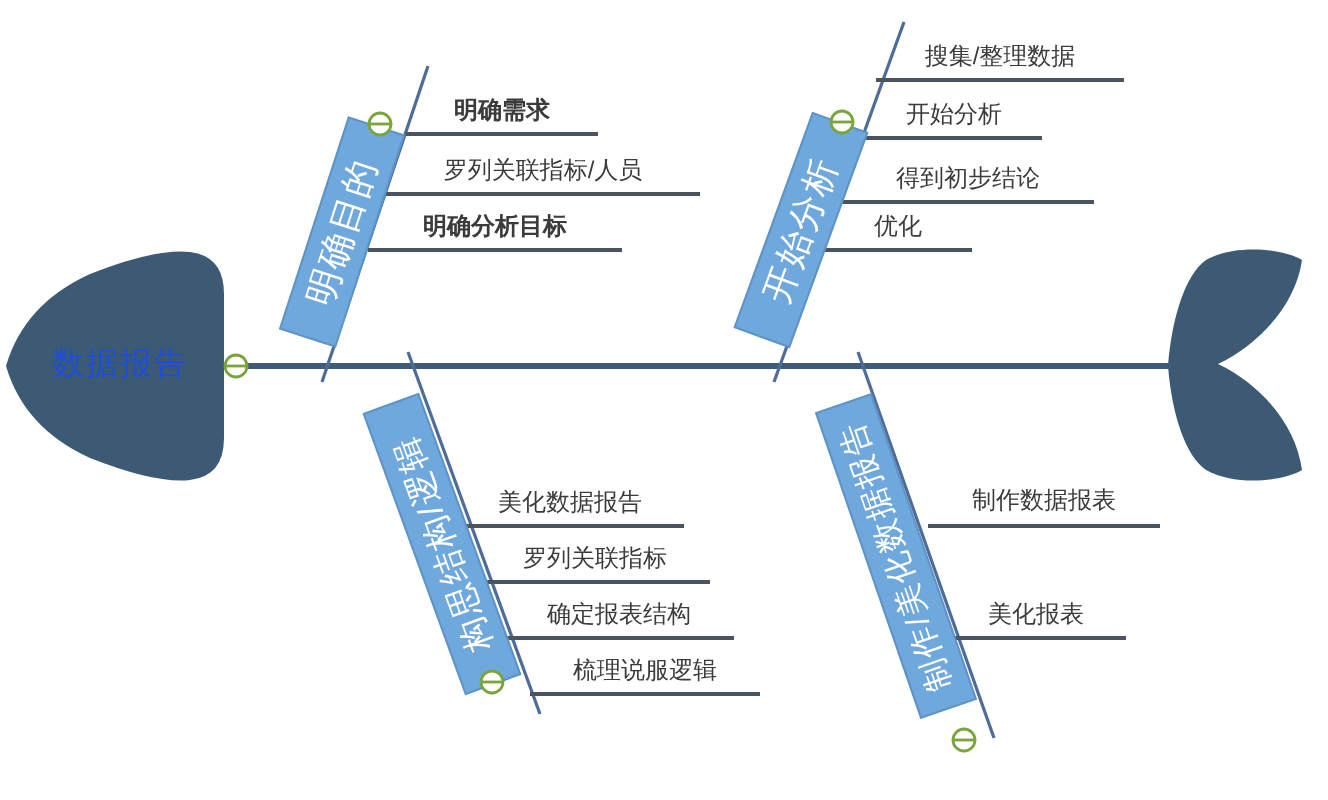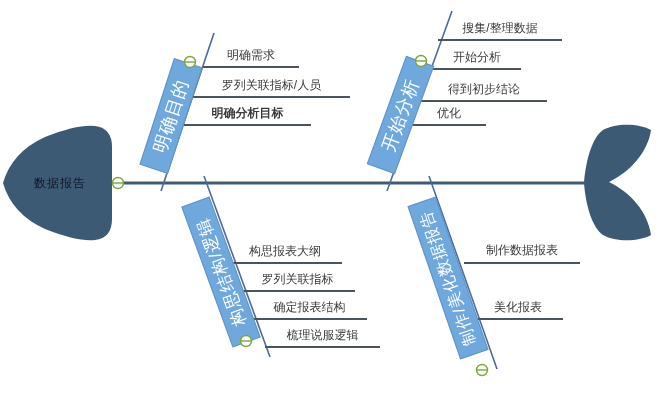--- a/index.html
+++ b/index.html
@@ -5,21 +5,21 @@
   html,body{margin:0;padding:0;background:#fff;}
   #stage{
     position:relative;width:664px;height:400px;background:#ffffff;overflow:hidden;
     font-family:"Liberation Sans","DejaVu Sans",sans-serif;
   }
   svg{position:absolute;left:0;top:0;}
   #skeleton{z-index:0;}
   #icons{z-index:4;}
   .root-label{
     position:absolute;left:8px;top:168px;width:104px;height:30px;
-    z-index:2;color:#0f172a;font-size:12px;line-height:30px;text-align:center;
+    z-index:2;color:#1d4ed8;font-size:16px;line-height:30px;text-align:center;
     letter-spacing:1px;white-space:nowrap;
   }
   .branch-label{
     position:absolute;z-index:2;height:30px;background:#6FA8DC;
     border:1px solid rgba(80,130,180,.55);box-sizing:border-box;
     color:#ffffff;display:flex;align-items:center;justify-content:center;
     letter-spacing:1px;white-space:nowrap;
   }
   #label-tl{left:115px;top:101px;width:112px;font-size:18px;transform:rotate(-72deg);}
   #label-tr{left:343px;top:100px;width:115px;font-size:18px;transform:rotate(-70deg);}
@@ -49,30 +49,30 @@
     <line x1="429" y1="176" x2="497" y2="369" stroke="#4F6C96" stroke-width="1.6"></line>
   </svg>
 
   <div class="root-label">数据报告</div>
 
   <div class="branch-label" id="label-tl">明确目的</div>
   <div class="branch-label" id="label-tr">开始分析</div>
   <div class="branch-label" id="label-bl">构思结构/逻辑</div>
   <div class="branch-label" id="label-br">制作/美化数据报告</div>
 
-  <div class="item" style="left:203px;top:46px;width:96px;">明确需求</div>
+  <div class="item" style="left:203px;top:46px;width:96px;font-weight:bold;">明确需求</div>
   <div class="item" style="left:193px;top:76px;width:157px;">罗列关联指标/人员</div>
   <div class="item" style="left:184px;top:104px;width:127px;font-weight:bold;">明确分析目标</div>
 
   <div class="item" style="left:438px;top:19px;width:124px;">搜集/整理数据</div>
   <div class="item" style="left:433px;top:48px;width:88px;">开始分析</div>
   <div class="item" style="left:421px;top:80px;width:126px;">得到初步结论</div>
   <div class="item" style="left:412px;top:104px;width:74px;">优化</div>
 
-  <div class="item" style="left:228px;top:242px;width:114px;">构思报表大纲</div>
+  <div class="item" style="left:228px;top:242px;width:114px;">美化数据报告</div>
   <div class="item" style="left:240px;top:270px;width:115px;">罗列关联指标</div>
   <div class="item" style="left:252px;top:298px;width:115px;">确定报表结构</div>
   <div class="item" style="left:265px;top:326px;width:115px;">梳理说服逻辑</div>
 
   <div class="item" style="left:464px;top:242px;width:116px;font-family:Liberation Mono, monospace;">制作数据报表</div>
   <div class="item" style="left:473px;top:298px;width:90px;">美化报表</div>
 
   <svg id="icons" width="664" height="400" viewBox="0 0 664 400">
     <g transform="translate(118,183)">
       <circle r="5.5" fill="#ffffff" stroke="#7AA53C" stroke-width="1.4"></circle>

